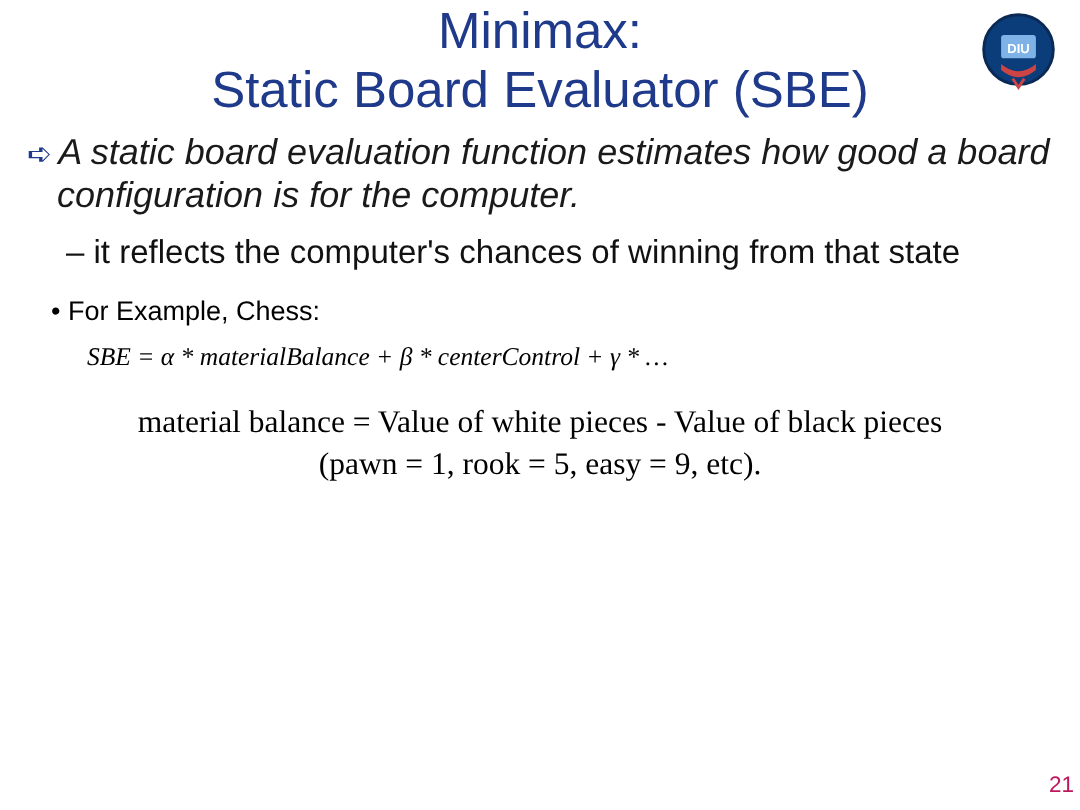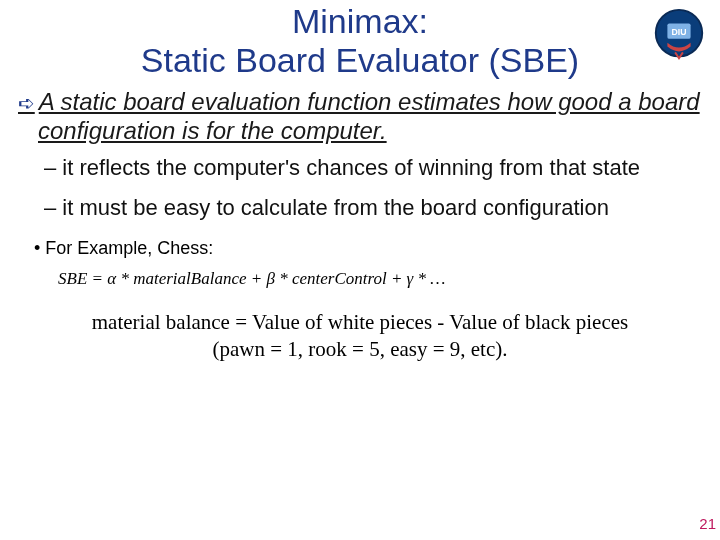--- a/index.html
+++ b/index.html
@@ -28,21 +28,20 @@
   .content {
     padding: 8px 18px 0 18px;
   }
   .lead {
     font-size: 24px;
     color: #1a1a1a;
     line-height: 1.18;
     font-style: italic;
     padding-left: 20px;
     text-indent: -20px;
-    text-decoration: underline;
   }
   .lead .arrow {
     font-style: normal;
     font-size: 20px;
     color: #1f3a8a;
     margin-right: 4px;
   }
   .sub {
     font-size: 22px;
     line-height: 1.2;
@@ -95,21 +94,20 @@
 
 <div class="title">
   <span>Minimax:</span><br>
   <span>Static Board Evaluator (SBE)</span>
 </div>
 
 <div class="content">
   <p class="lead"><span class="arrow">➪</span><span>A static board evaluation function estimates how good a board configuration is for the computer.</span></p>
 
   <p class="sub">– it reflects the computer's chances of winning from that state</p>
-  <p class="sub sub2">– it must be easy to calculate from the board configuration</p>
 
   <p class="bullet">•  For Example, Chess:</p>
 
   <p class="formula">SBE = α * materialBalance + β * centerControl + γ * …</p>
 
   <div class="material">
     <span>material balance = Value of white pieces - Value of black pieces</span><br>
     <span>(pawn = 1, rook = 5, easy = 9, etc).</span>
   </div>
 </div>

